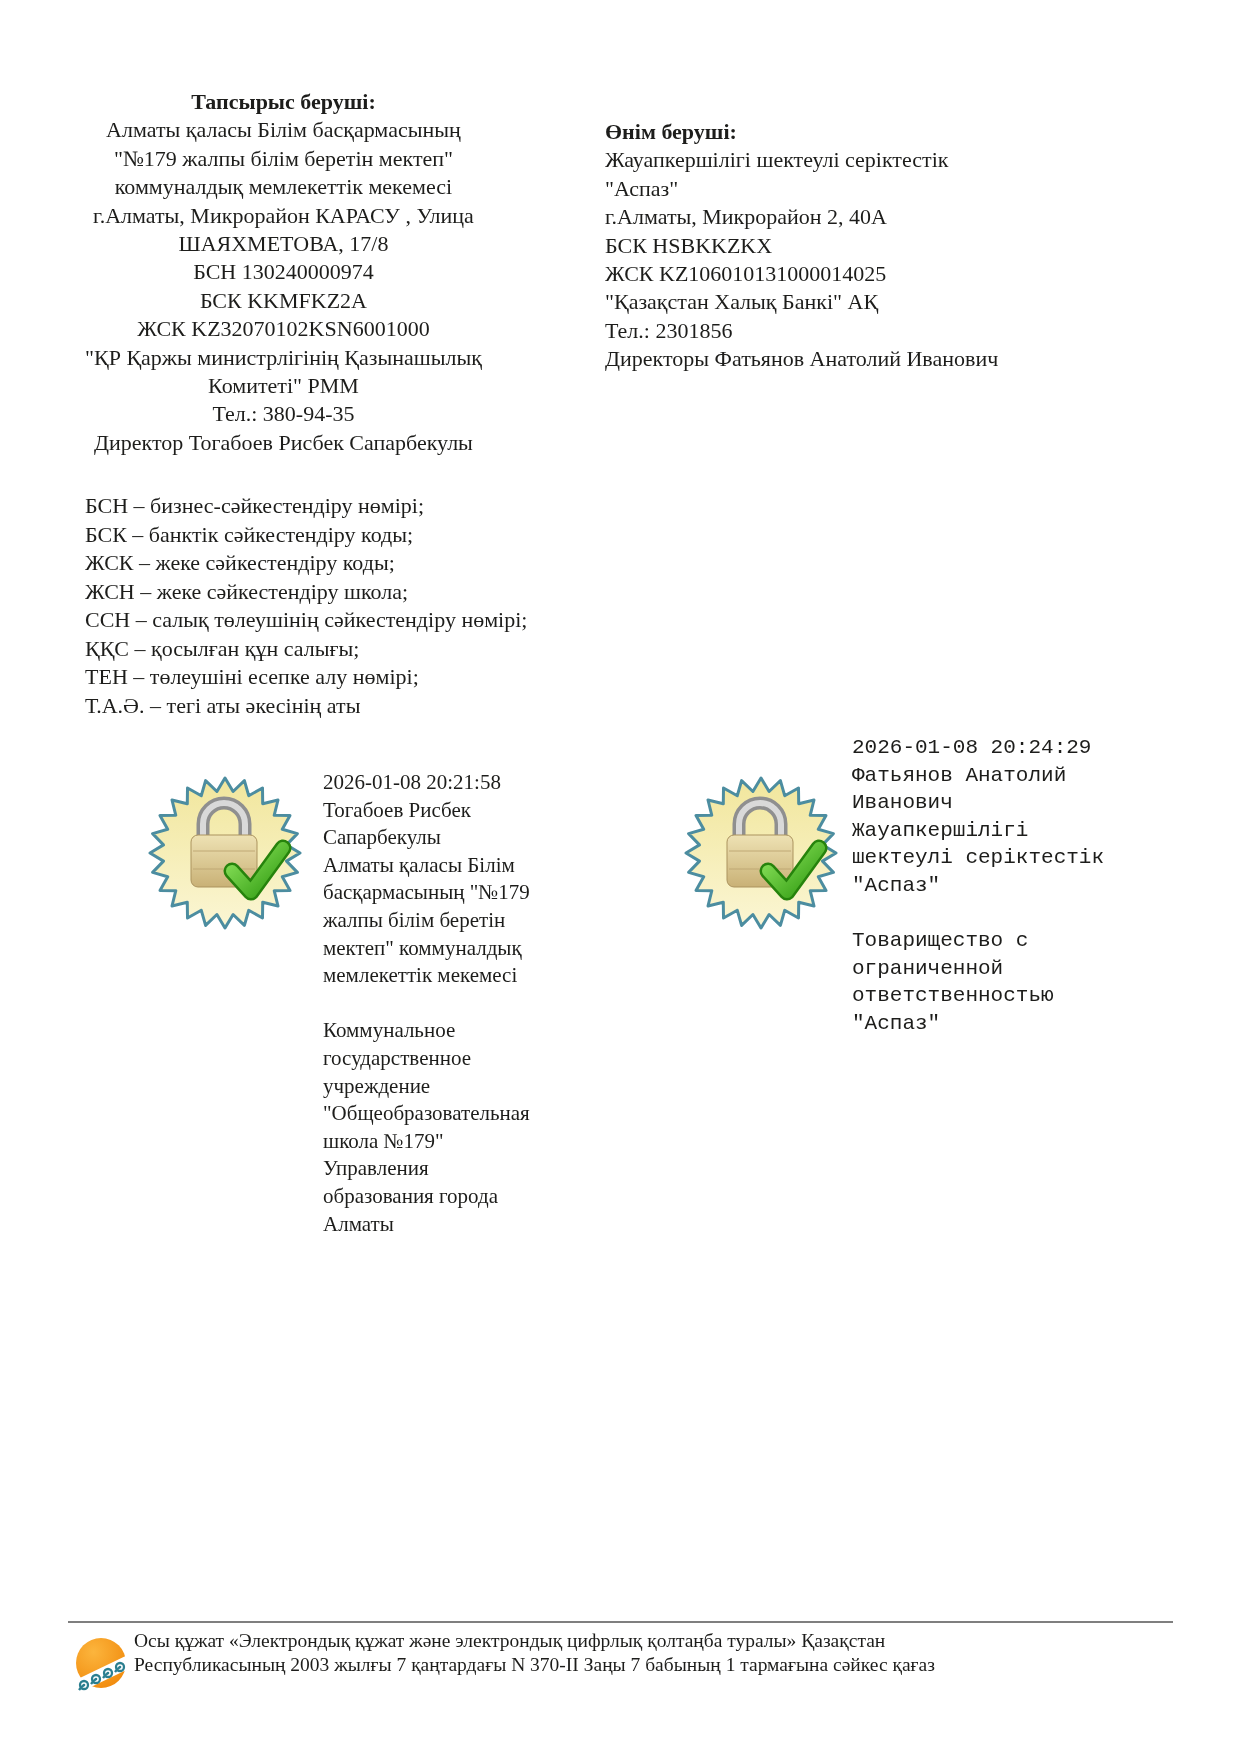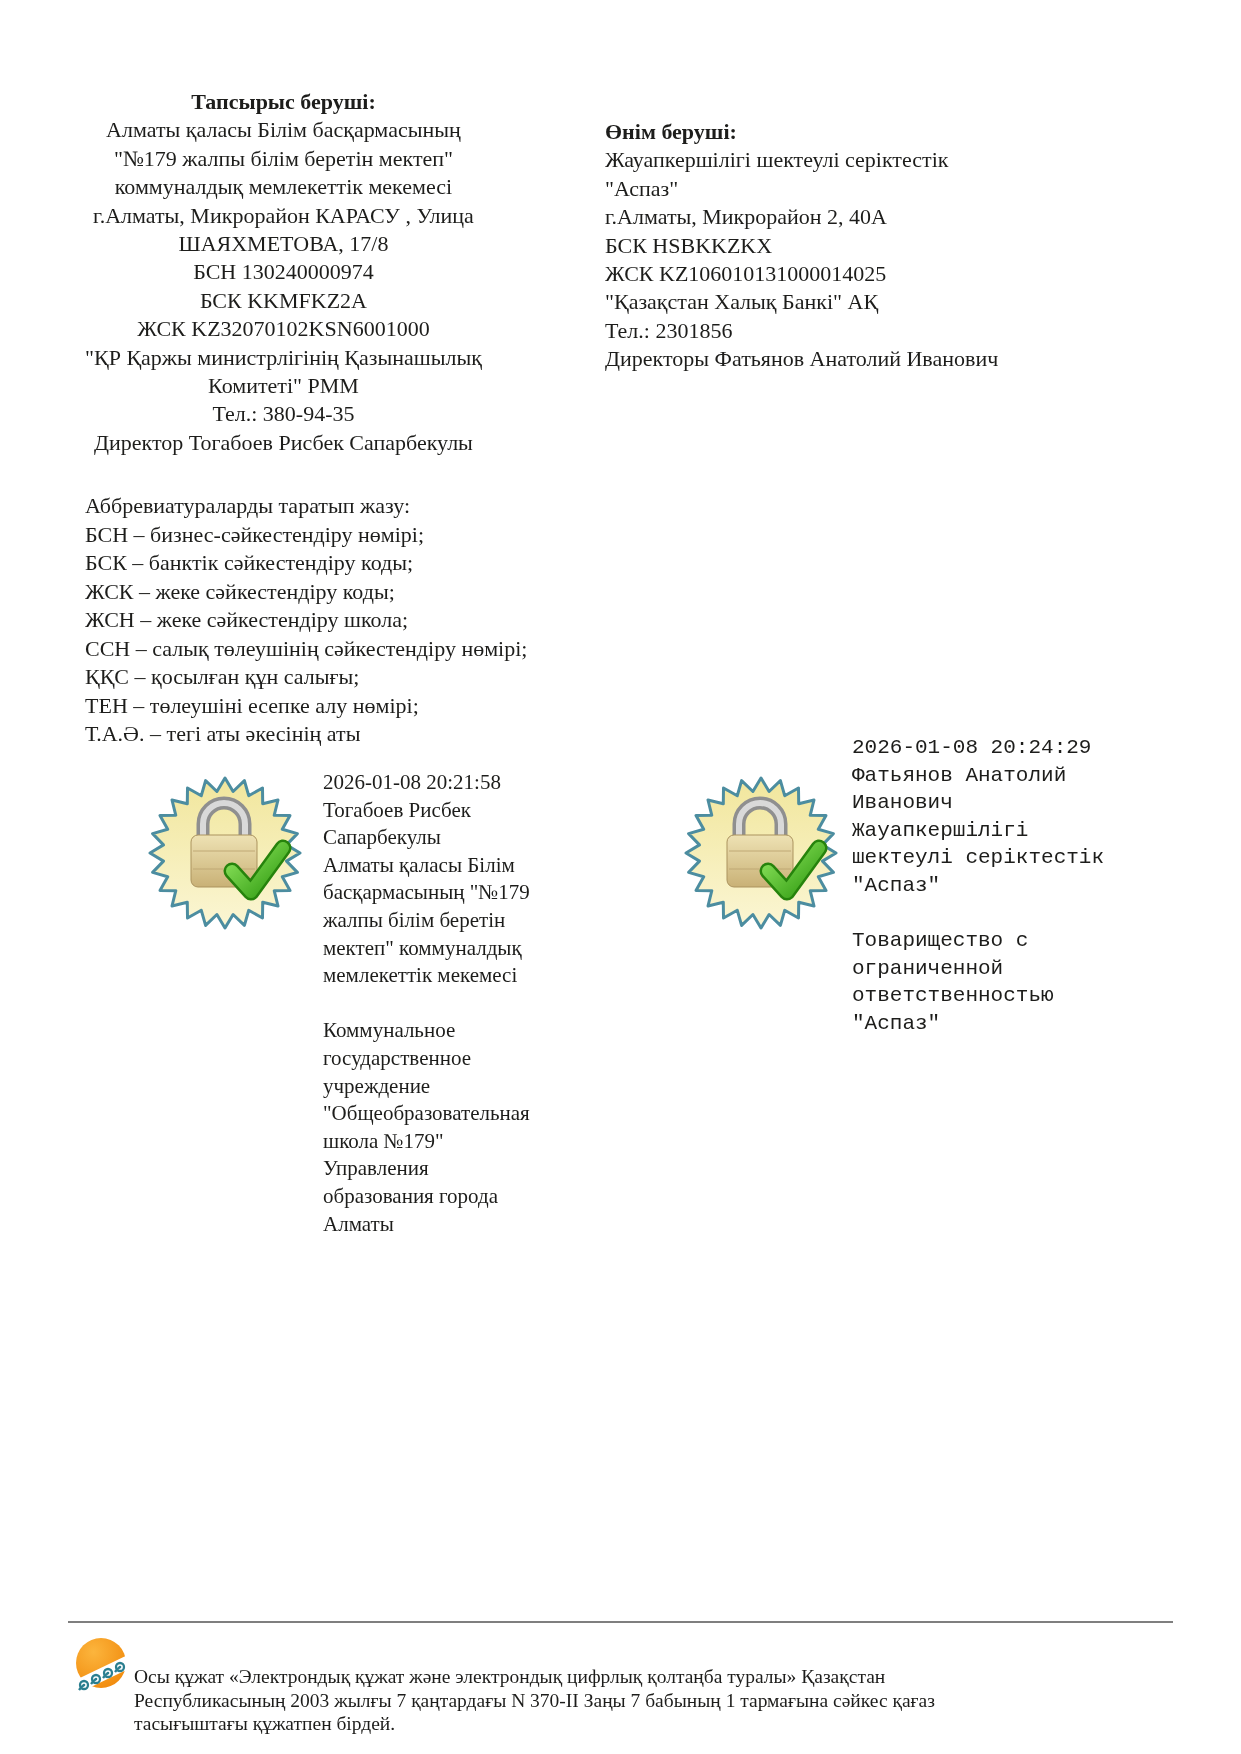--- a/index.html
+++ b/index.html
@@ -20,21 +20,21 @@
   .sig-icon { width:156px; height:156px; }
   #sig1-icon { left:147px; top:775px; }
   #sig2-icon { left:683px; top:775px; }
 
   .sig-text { font-size:21px; line-height:27.6px; }
   #sig1-text { left:315px; top:769px;margin-left:8px; }
   #sig2-text { left:852px; top:734px;font-family:Liberation Mono, monospace; }
 
   #footer-rule { left:68px; top:1621px; width:1105px; height:2px; background:#7f7f7f; }
   #footer-logo { left:72px; top:1636px; width:58px; height:60px; }
-  #footer-text { left:134px; top:1629px; width:1040px; font-size:19.5px; line-height:23.5px;margin-top:36px; }
+  #footer-text { left:134px; top:1629px; width:1040px; font-size:19.5px; line-height:23.5px; }
 
   svg { display:block; }
 </style>
 </head>
 <body>
 
 <div class="page">
 
   <section class="abs party" id="customer-block">
     <div class="heading tline">Тапсырыс беруші:</div>
@@ -62,21 +62,20 @@
         <div class="tline">г.Алматы, Микрорайон 2, 40А</div>
         <div class="tline">БСК HSBKKZKX</div>
         <div class="tline">ЖСК KZ106010131000014025</div>
         <div class="tline">"Қазақстан Халық Банкі" АҚ</div>
         <div class="tline">Тел.: 2301856</div>
         <div class="tline">Директоры Фатьянов Анатолий Иванович</div>
       </div>
   </section>
 
   <section class="abs" id="abbr-block">
-    <div class="tline">Аббревиатураларды таратып жазу:</div>
     <div>
         <div class="tline">БСН – бизнес-сәйкестендіру нөмірі;</div>
         <div class="tline">БСК – банктік сәйкестендіру коды;</div>
         <div class="tline">ЖСК – жеке сәйкестендіру коды;</div>
         <div class="tline">ЖСН – жеке сәйкестендіру школа;</div>
         <div class="tline">ССН – салық төлеушінің сәйкестендіру нөмірі;</div>
         <div class="tline">ҚҚС – қосылған құн салығы;</div>
         <div class="tline">ТЕН – төлеушіні есепке алу нөмірі;</div>
         <div class="tline">Т.А.Ә. – тегі аты әкесінің аты</div>
       </div>
@@ -192,16 +191,15 @@
         <circle cx="12" cy="49" r="1.3"></circle>
         <circle cx="24" cy="43" r="1.3"></circle>
         <circle cx="36" cy="37" r="1.3"></circle>
         <circle cx="48" cy="31" r="1.3"></circle>
       </g>
     </svg>
   </span>
   <div class="abs" id="footer-text">
       <div class="tline">Осы құжат «Электрондық құжат және электрондық цифрлық қолтаңба туралы» Қазақстан</div>
       <div class="tline">Республикасының 2003 жылғы 7 қаңтардағы N 370-II Заңы 7 бабының 1 тармағына сәйкес қағаз</div>
-      <div class="tline">тасығыштағы құжатпен бірдей.</div>
     </div>
 
 </div>
 
 </body></html>

